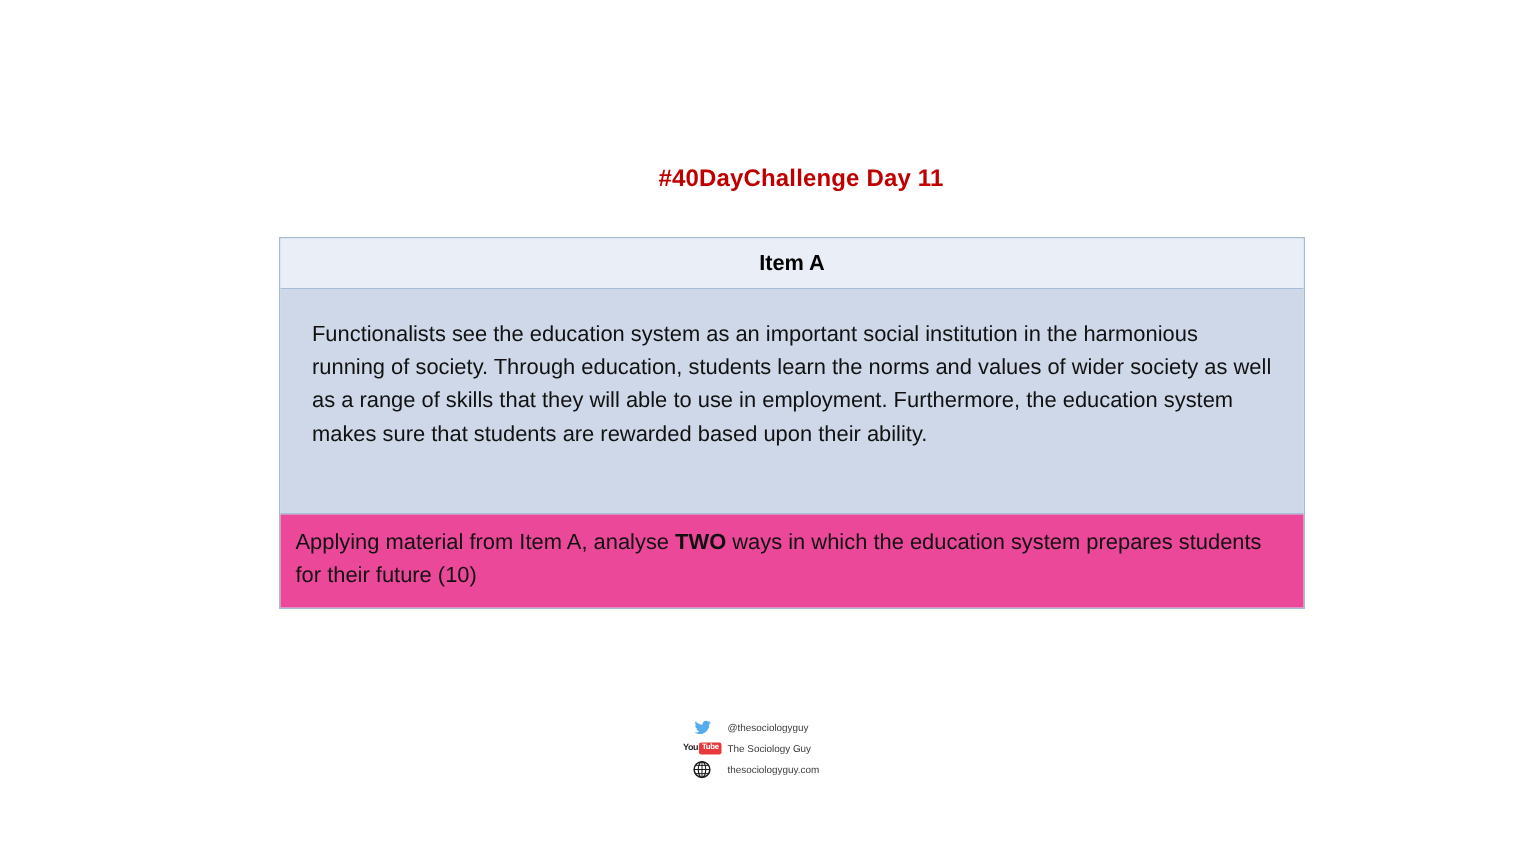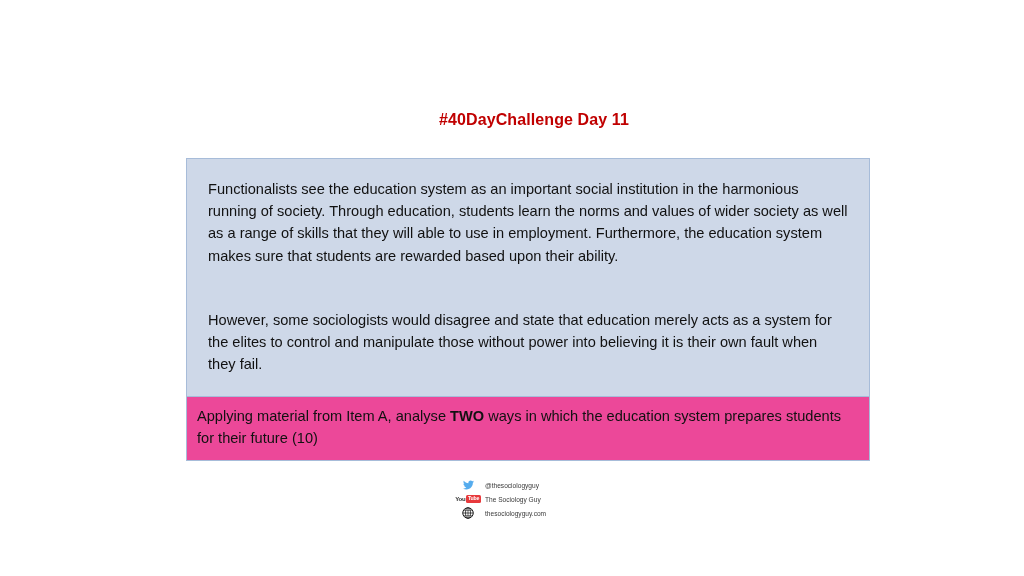--- a/index.html
+++ b/index.html
@@ -132,25 +132,25 @@
     letter-spacing: -0.2px;
   }
 </style>
 </head>
 <body>
 
 <div class="slide-title">#40DayChallenge Day 11</div>
 
 <div class="item-table">
 
+  <div class="table-header">Item A</div>
 
   <div class="table-body-cell">
     <p>Functionalists see the education system as an important social institution in the harmonious running of society. Through education, students learn the norms and values of wider society as well as a range of skills that they will able to use in employment. Furthermore, the education system makes sure that students are rewarded based upon their ability.</p>
     <div class="para-gap"></div>
-    <p>However, some sociologists would disagree and state that education merely acts as a system for the elites to control and manipulate those without power into believing it is their own fault when they fail.</p>
   </div>
 
   <div class="table-question-cell">
     <span>Applying material from Item A, analyse </span><span class="bold-two">TWO</span><span> ways in which the education system prepares students for their future (10)</span>
   </div>
 
 </div>
 
 <div class="footer">
 

